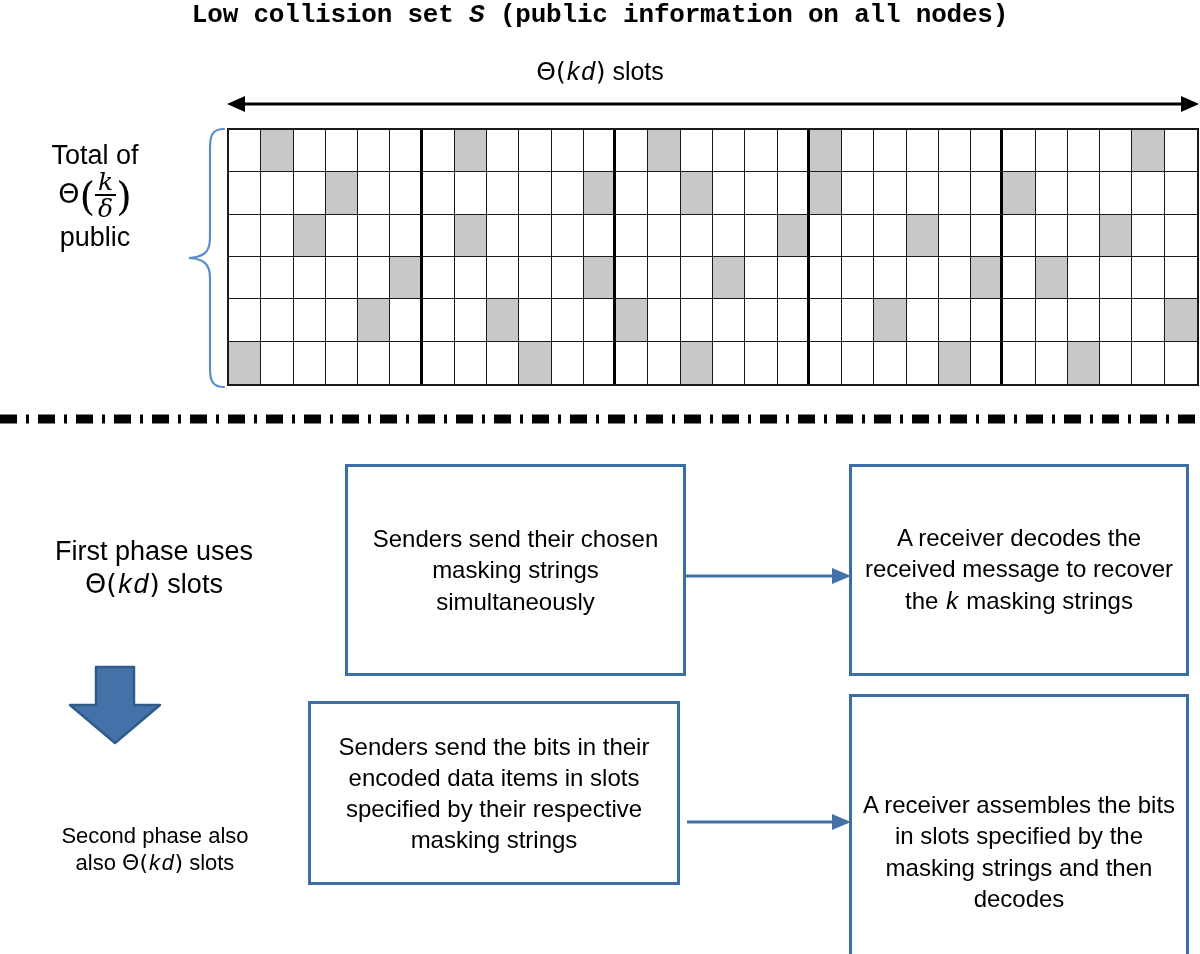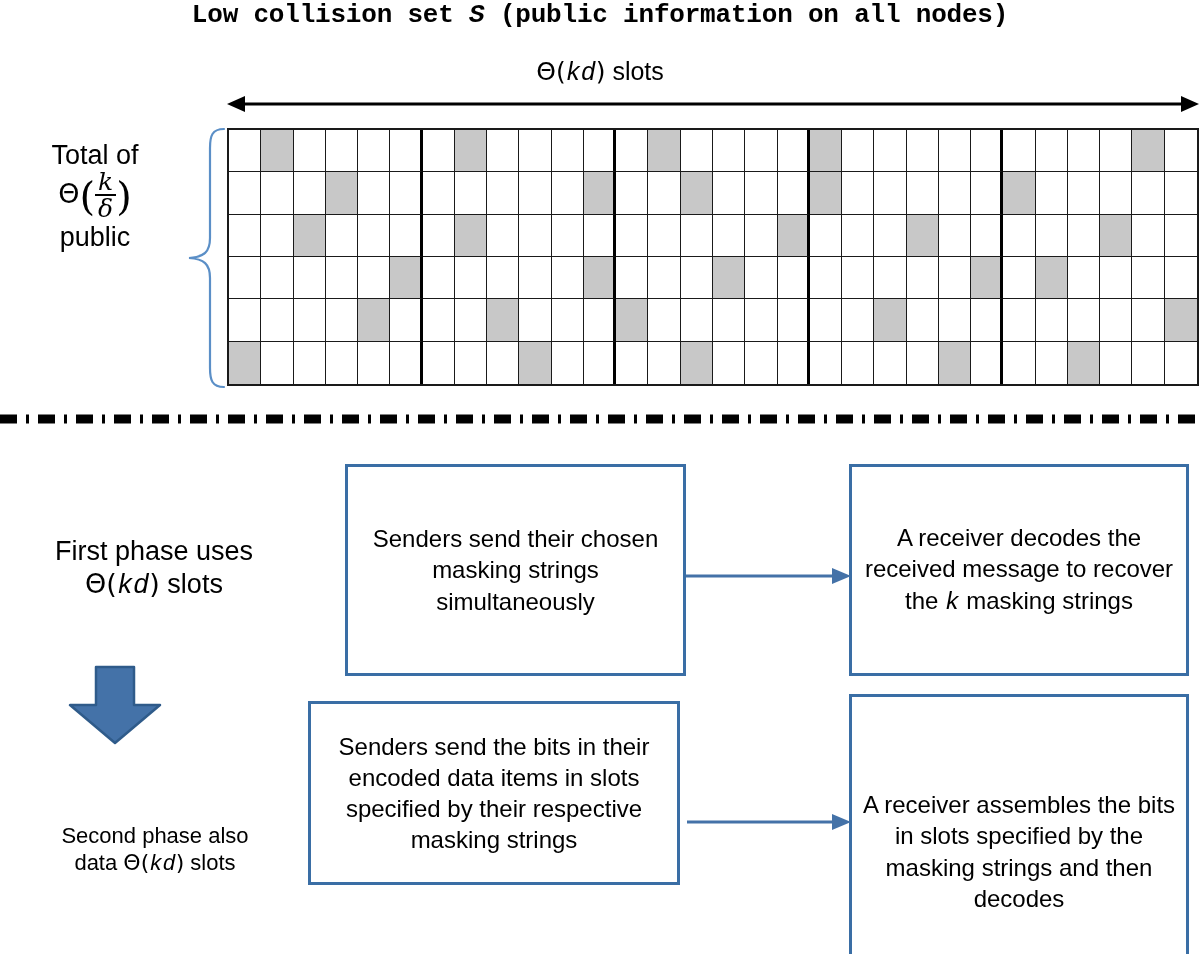--- a/index.html
+++ b/index.html
@@ -323,21 +323,21 @@
     <div>First phase uses</div>
     <div><span class="mathup">Θ</span><span class="mathup">(</span><span class="mathi">kd</span><span class="mathup">)</span><span> slots</span></div>
   </div>
 
   <svg id="down-arrow" viewBox="0 0 110 80">
     <polygon points="36,2 74,2 74,40 100,40 55,78 10,40 36,40" fill="#4472a8" stroke="#2f5b8a" stroke-width="2.5" stroke-linejoin="round"></polygon>
   </svg>
 
   <div id="phase2">
     <div>Second phase also</div>
-    <div><span>data </span><span class="mathup">Θ</span><span class="mathup">(</span><span class="mathi">kd</span><span class="mathup">)</span><span> slots</span></div>
+    <div><span>also </span><span class="mathup">Θ</span><span class="mathup">(</span><span class="mathi">kd</span><span class="mathup">)</span><span> slots</span></div>
   </div>
 
   <div class="box" id="box-tl">
     <span>Senders send their chosen masking strings simultaneously</span>
   </div>
 
   <div class="box" id="box-tr">
     <span><span>A receiver decodes the received message to recover the </span><span class="mathi">k</span><span> masking strings</span></span>
   </div>
 

